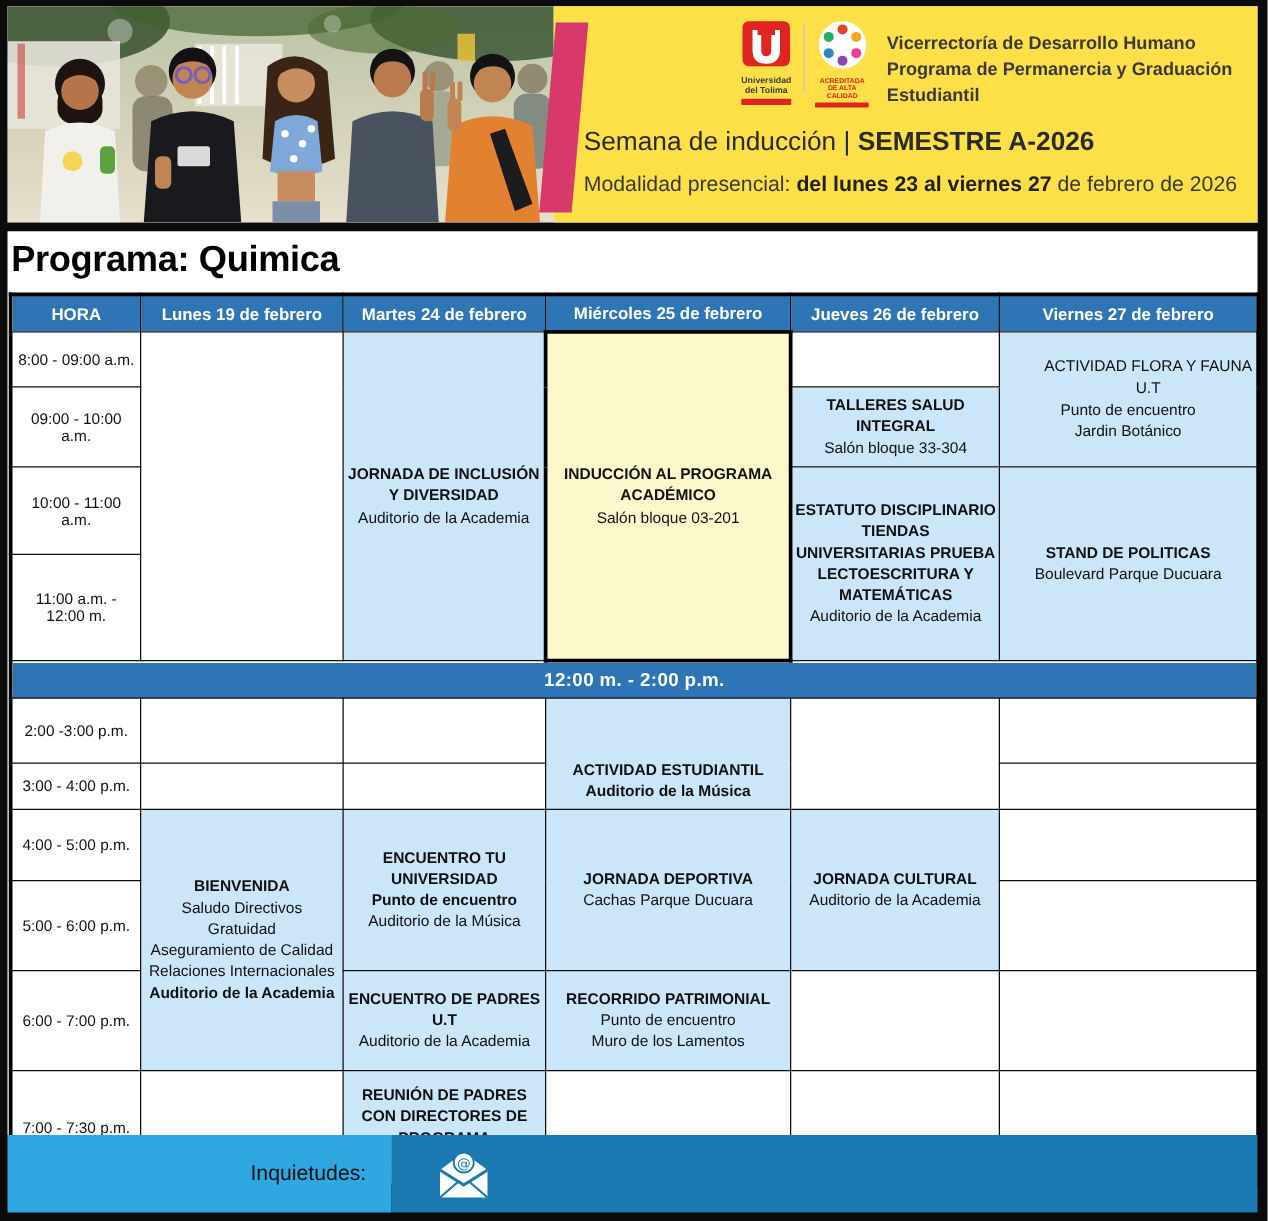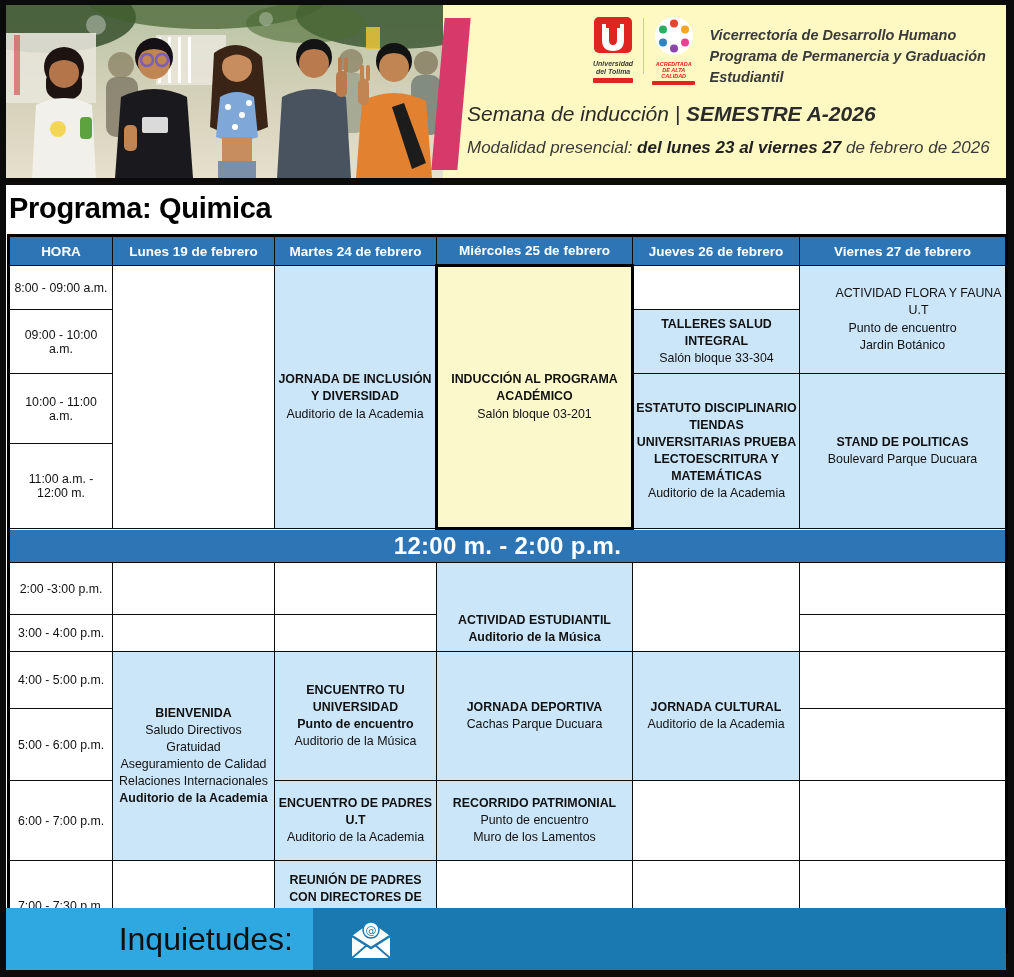--- a/index.html
+++ b/index.html
@@ -4,21 +4,21 @@
 <style>
   html,body{margin:0;padding:0;}
   body{width:1014px;height:977px;background:#0b0b0b;font-family:"Liberation Sans",sans-serif;position:relative;overflow:hidden;}
   #canvas{position:absolute;inset:0;}
 
   
   .banner{position:absolute;left:6px;top:5px;width:1000px;height:173px;display:flex;background:#E9E7E7;}
   .photo{width:437px;height:173px;position:relative;overflow:hidden;flex:0 0 auto;}
   .photo svg{display:block;}
   .ribbon{position:absolute;left:432px;top:13px;width:26px;height:152px;background:#D8396B;transform:skewX(-5deg);z-index:3;}
-  .gray-panel{flex:1;position:relative;background:#fef9c3;font-style:italic;}
+  .gray-panel{flex:1;position:relative;background:#fde047;}
   .logo-row{position:absolute;left:150px;top:11px;height:66px;display:flex;align-items:flex-start;}
   .ut-logo{width:48px;text-align:center;}
   .ut-logo .uname{font-size:7px;font-weight:700;color:#3a3a3a;line-height:8px;margin-top:2px;}
   .ut-logo .ustrip{margin-top:2px;height:5px;background:#E0241F;border-radius:1px;}
   .logo-divider{width:1px;height:56px;background:#c9c6c6;margin:2px 8px 0 10px;}
   .accred{width:52px;text-align:center;}
   .accred .aname{font-size:5.5px;font-weight:700;color:#E0241F;line-height:6px;margin-top:1px;}
   .accred .astrip{margin-top:2px;height:4px;background:#E0241F;border-radius:1px;}
   .org-block{margin-left:14px;padding-top:9px;}
   .org-line1{font-size:14.5px;font-weight:600;color:#3a3a3a;line-height:21px;}
@@ -34,27 +34,27 @@
   .program-title{font-size:29px;font-weight:700;color:#000;margin:7px 0 9px 3px;letter-spacing:-0.3px;}
 
   table.sched{border-collapse:collapse;table-layout:fixed;width:998px;margin-left:1px;border:3px solid #000;}
   table.sched td,table.sched th{border:1px solid #0d0d0d;vertical-align:middle;text-align:center;padding:2px 2px;overflow:hidden;}
   th.day{background:#2E75B6;color:#fff;font-size:13.5px;font-weight:700;height:23px;}
   th.thickx{border-left:3px solid #000;border-right:3px solid #000;}
   td.hora{font-size:12.3px;color:#111;background:#fff;}
   td.ev{font-size:12.4px;color:#111;line-height:1.38;}
   .cell-blue{background:#CCE6F9;}
   .cell-yellow{background:#FBF8CC;border:3px solid #000 !important;}
-  td.band{background:#2E75B6;color:#fff;font-size:24px;font-weight:700;border-top:3px solid #000;border-bottom:3px solid #000;height:24px;letter-spacing:0.3px;}
+  td.band{background:#2E75B6;color:#fff;font-size:15px;font-weight:700;border-top:3px solid #000;border-bottom:3px solid #000;height:24px;letter-spacing:0.3px;}
   td.empty{background:#fff;}
 
   
   .footer{position:absolute;left:6px;top:908px;width:1000px;height:62px;display:flex;}
   .footer-left{width:307px;background:#2FA8E1;display:flex;align-items:center;justify-content:flex-end;padding-right:20px;box-sizing:border-box;}
-  .footer-left .lbl{font-size:32px;color:#101010;font-weight:500;}
+  .footer-left .lbl{font-size:17px;color:#101010;font-weight:500;}
   .footer-right{flex:1;background:#1B79B2;display:flex;align-items:center;gap:24px;padding-left:34px;}
   .email{color:#fff;font-size:26px;font-weight:700;letter-spacing:1px;}
 </style>
 </head>
 <body>
 
 <div id="canvas">
 
   <div class="banner">
     <div class="photo">

